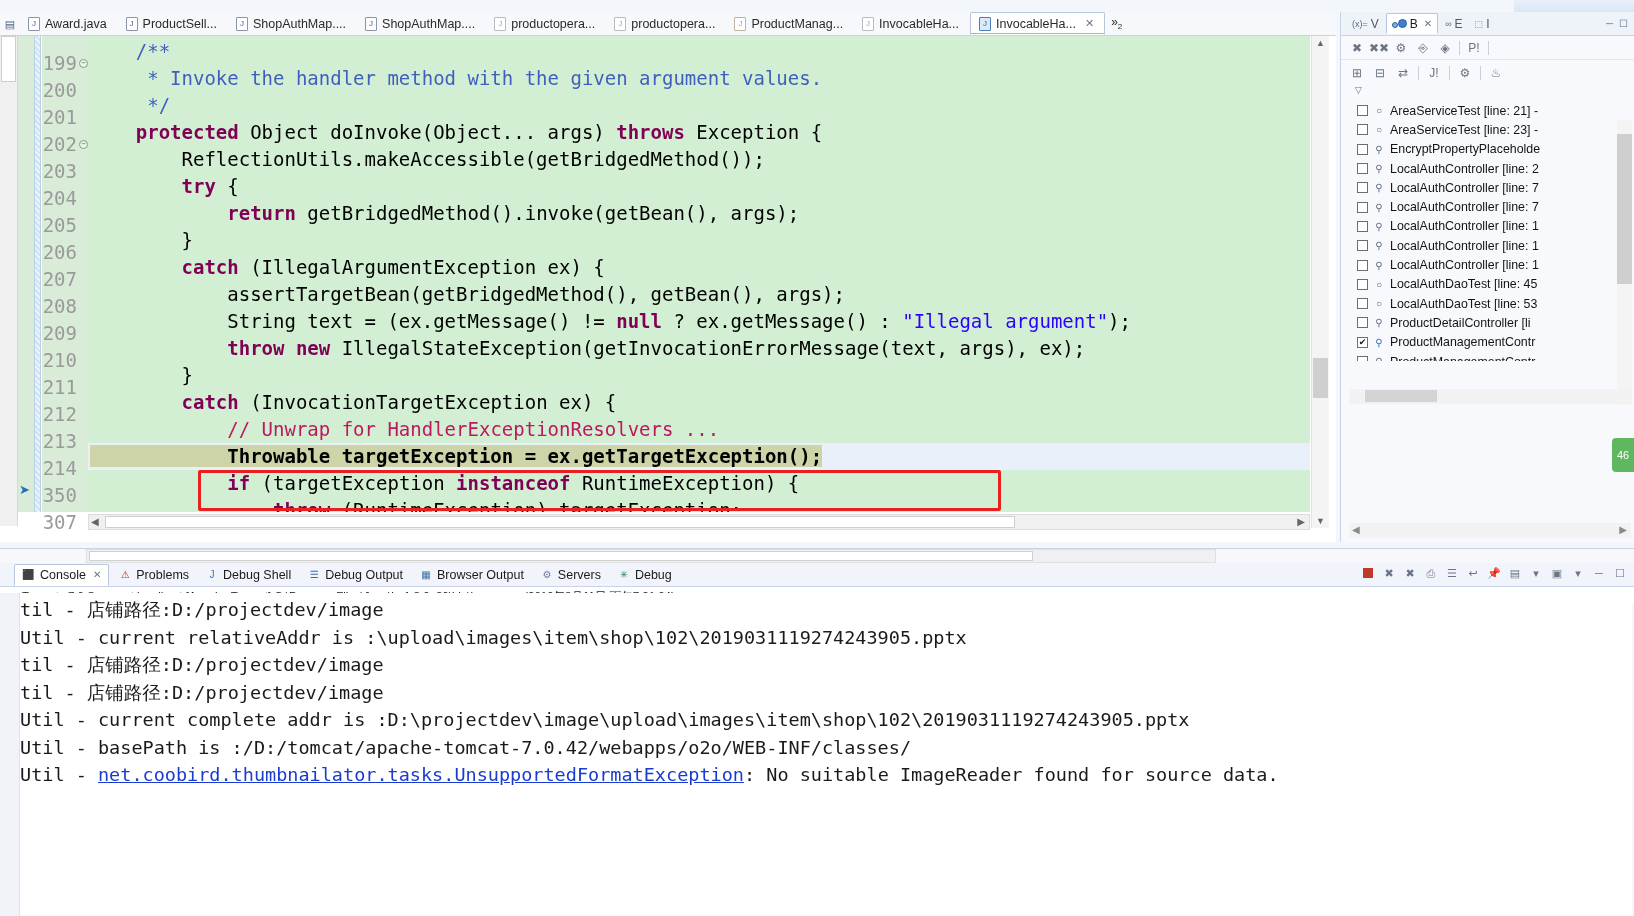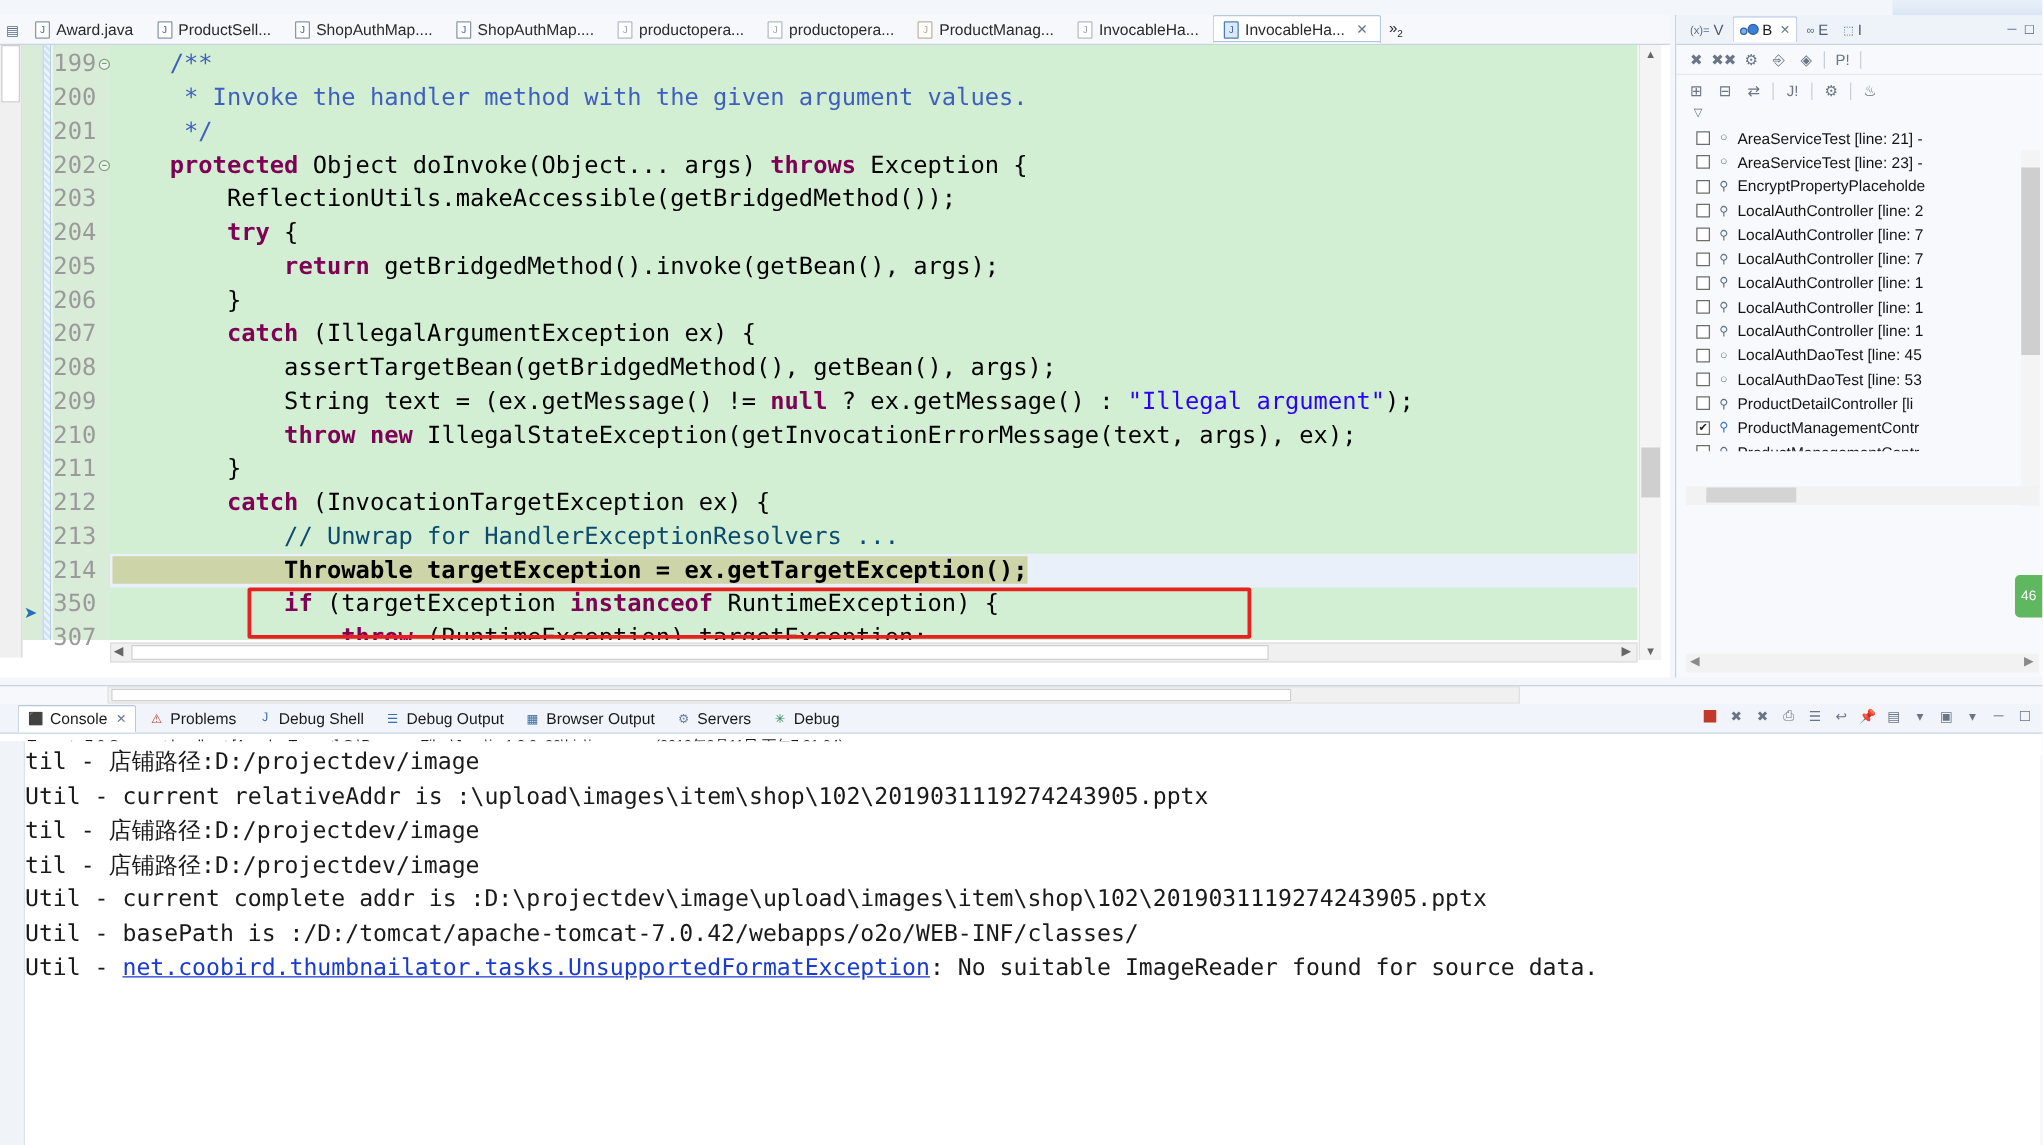--- a/index.html
+++ b/index.html
@@ -76,39 +76,39 @@
   }
   .gutter-stripe {
     position: absolute; left: 34px; top: 0; width: 7px; height: 476px;
     background: repeating-linear-gradient(45deg,#cfe3f5 0 2px,#eaf3fb 2px 4px);
     border-left: 1px solid #b9cfe4; border-right: 1px solid #b9cfe4;
   }
   .linenos {
     position: absolute; left: 42px; top: 0; width: 46px; height: 476px;
     background: #d8ecd8; color: #9a9a9a;
     font-family: "DejaVu Sans Mono", monospace; font-size: 19px; line-height: 27px;
-    text-align: right; padding-top: 2px;
+    text-align: right; padding-top: 14px;
   }
   .lineno-row { position: relative; padding-right: 11px; height: 27px; }
   .fold {
     position: absolute; right: 0; top: 9px; width: 9px; height: 9px;
     border: 1px solid #7fa07f; border-radius: 50%; background: #e8f5e8;
     font-size: 7px; line-height: 7px; color: #3a6b3a; text-align: center;
   }
   .code-area {
     position: absolute; left: 88px; top: 0; right: 26px; height: 476px;
     background: #d3efd3; overflow: hidden;
     font-family: "DejaVu Sans Mono", monospace; font-size: 19px; line-height: 27px;
     white-space: pre; padding-top: 2px;
   }
   .cl { height: 27px; padding-left: 2px; }
   .cl.hl { background: #e9f0fa; font-weight: bold; }
   .cl.hl .selwrap { background: #cdd4a8; }
   .kw { color: #7f0055; font-weight: bold; }
-  .cm { color: #0c4a6e; }
+  .cm { color: #be185d; }
   .jd { color: #3f5fbf; }
   .str { color: #2a00ff; }
   .edit-hscroll {
     position: absolute; left: 88px; bottom: 12px; right: 26px; height: 16px;
     background: #f0f0f0; border: 1px solid #dcdcdc;
   }
   .edit-hscroll .thumb {
     position:absolute; left: 2px; top: 1px; height: 12px; width: 930px;
     background: #ffffff; border: 1px solid #cfcfcf;
   }
@@ -174,21 +174,21 @@
     position: absolute; left: 8px; bottom: 138px; width: 282px; height: 15px; background: #f2f2f2;
   }
   .rp-hscroll .thumb { position: absolute; left: 16px; top: 1px; width: 72px; height: 12px; background: #d4d4d4; }
   .rp-hscroll2 {
     position: absolute; left: 8px; bottom: 4px; width: 282px; height: 15px; background: #f2f2f2;
   }
   .rp-hscroll2 .ar { position:absolute; top: 0; font-size: 10px; color:#8a8a8a; line-height: 14px; }
   .green-badge {
     position: absolute; right: 0px; top: 438px; width: 22px; height: 34px;
     background: #5fb85f; border-radius: 4px 0 0 4px; color: #fff;
-    font-size: 11px; display:flex; align-items:center; justify-content:center;margin-top:22px;
+    font-size: 11px; display:flex; align-items:center; justify-content:center;
   }
 
   
   .console {
     position: absolute; left: 0; top: 548px; width: 1634px; height: 368px;
     background: #f6f8fc; border-top: 1px solid #c8d4e6;
   }
   .cons-tabs {
     height: 24px; display: flex; align-items: center; gap: 2px; padding-left: 14px;
     border-bottom: 1px solid #c8d4e6; background: #f1f5fb; position: relative;

